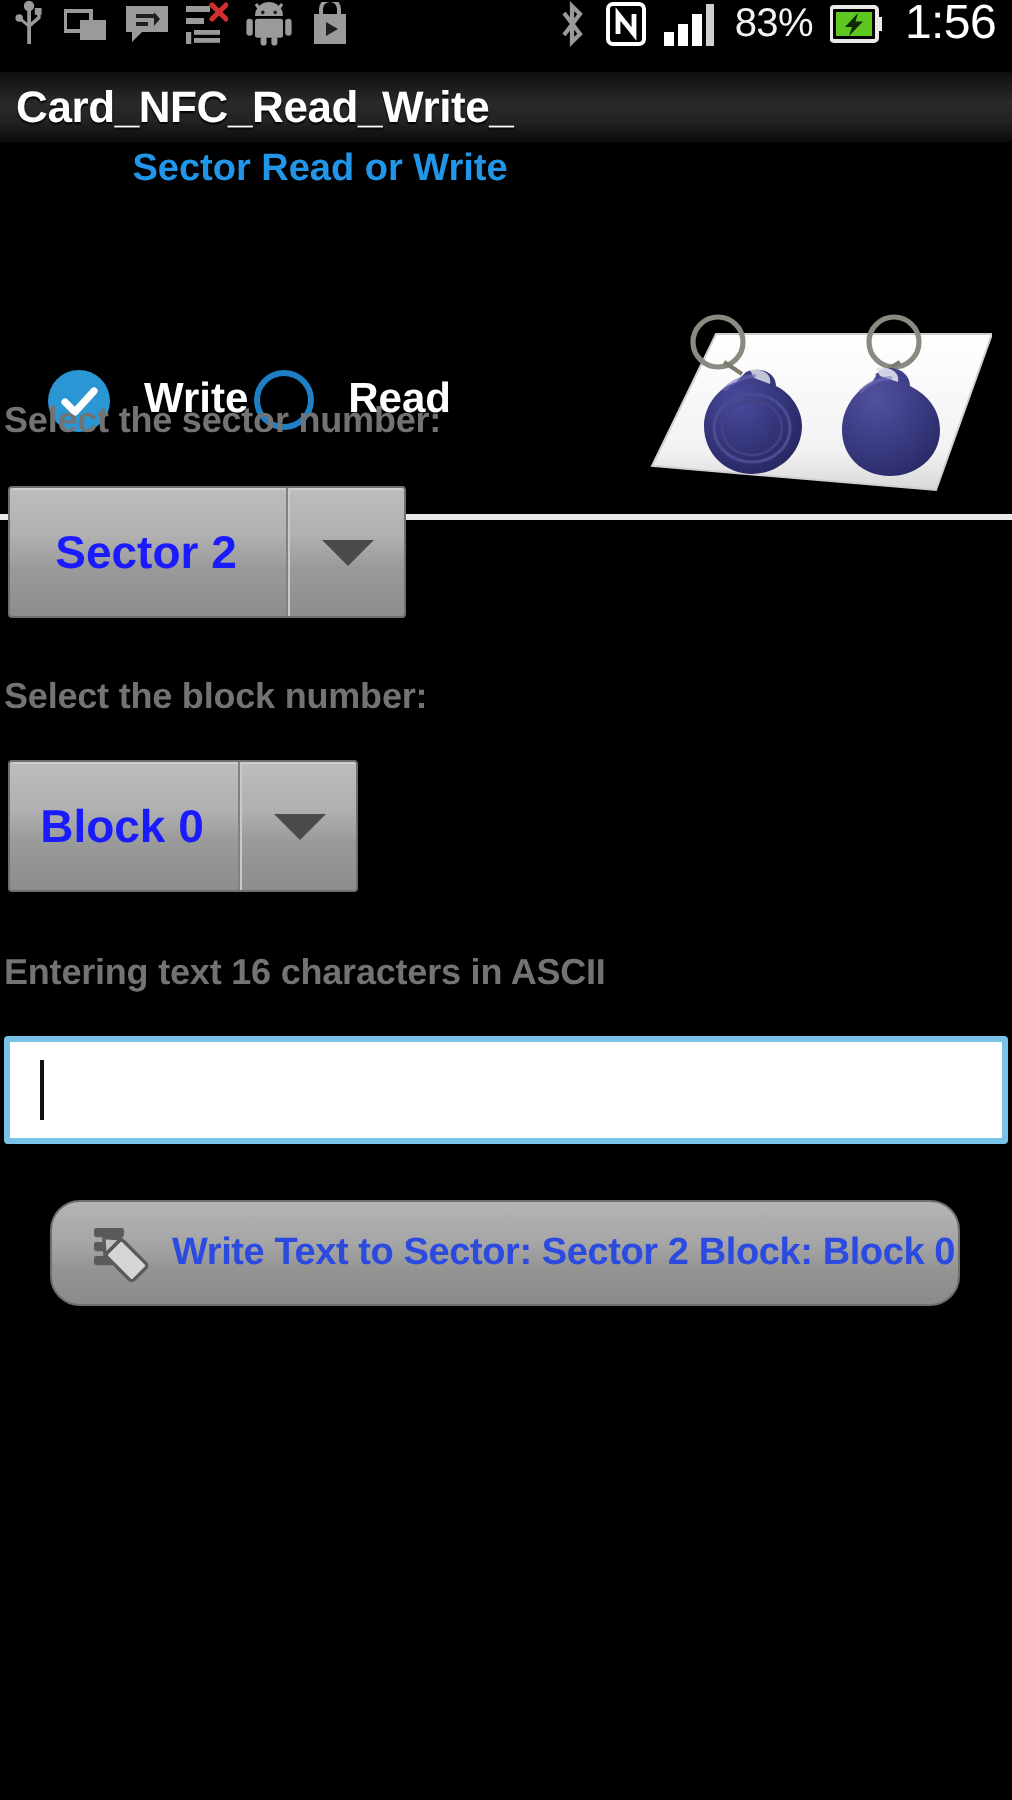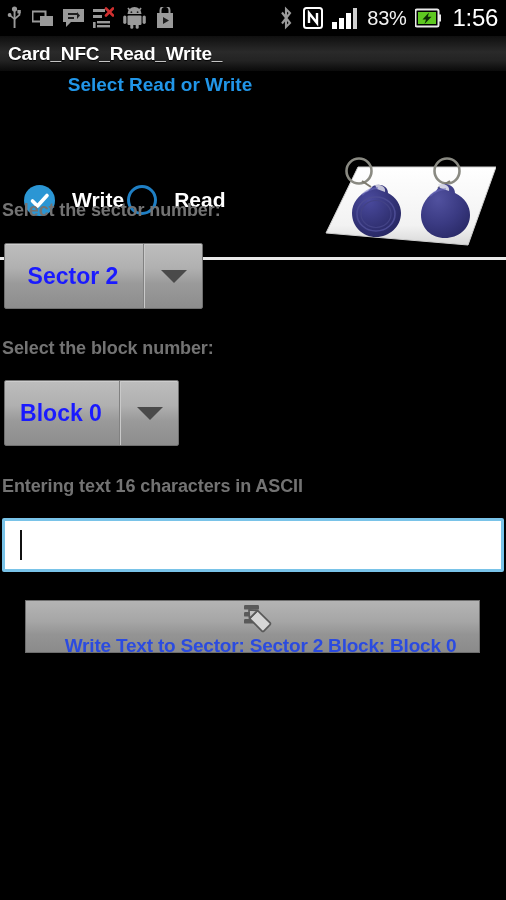--- a/index.html
+++ b/index.html
@@ -20,21 +20,21 @@
   }
 
   
   .statusbar {
     position: absolute;
     top: 0; left: 0;
     width: 506px;
     height: 36px;
     background: #000000;
     display: flex;
-    align-items: center;
+    align-items: flex-start;
     padding: 0 8px 0 6px;
   }
   .sb-left {
     display: flex;
     align-items: center;
     gap: 9px;
     flex: 0 0 auto;
   }
   .sb-right {
     margin-left: auto;
@@ -68,21 +68,21 @@
     top: 36px; left: 0;
     width: 506px;
     height: 36px;
     background: linear-gradient(to bottom, #0f0f0f 0%, #2a2a2a 45%, #232323 70%, #0a0a0a 100%);
     border-bottom: 1px solid #000;
     display: flex;
     align-items: center;
   }
   .title-text {
     color: #ffffff;
-    font-size: 19px;
+    font-size: 22px;
     font-weight: bold;
     letter-spacing: -0.2px;
     padding-left: 8px;
     text-shadow: 0 1px 1px #000;
   }
 
   
   .header-zone {
     position: absolute;
     top: 72px; left: 0;
@@ -240,25 +240,24 @@
 
   
   .write-button {
     position: absolute;
     left: 25px;
     top: 600px;
     width: 455px;
     height: 53px;
     background: linear-gradient(to bottom, #b4b4b4 0%, #a6a6a6 40%, #949494 65%, #8b8b8b 100%);
     border: 1px solid #6e6e6e;
-    border-radius: 0;
+    border-radius: 15px;
     display: flex;
     align-items: center;
     padding-left: 16px;
-    flex-direction: column;
   }
   .write-icon {
     flex: 0 0 auto;
     width: 34px;
     height: 34px;
     line-height: 0;
     margin-right: 10px;
   }
   .write-label {
     color: #2b4be0;
@@ -388,21 +387,21 @@
       <span class="sb-clock">1:56</span>
     </div>
   </div>
 
   <div class="titlebar">
     <span class="title-text">Card_NFC_Read_Write_</span>
   </div>
 
   <div class="header-zone">
 
-    <div class="section-heading">Select Read or Write</div>
+    <div class="section-heading">Sector Read or Write</div>
 
     <div class="radio-row">
       <div class="radio-item">
         <span class="radio-on">
           <svg width="31" height="31" viewBox="0 0 31 31" style="display:block">
             <path d="M8.5 16 L13.5 21 L23 10.5" fill="none" stroke="#ffffff" stroke-width="3.6" stroke-linecap="round" stroke-linejoin="round"></path>
           </svg>
         </span>
         <span class="radio-label">Write</span>
       </div>

